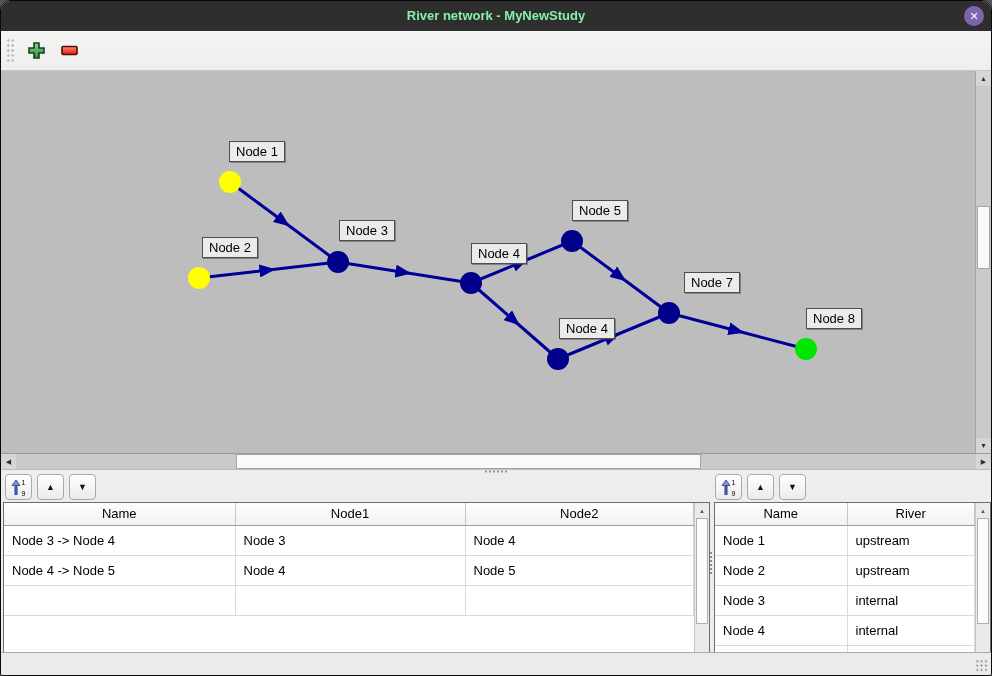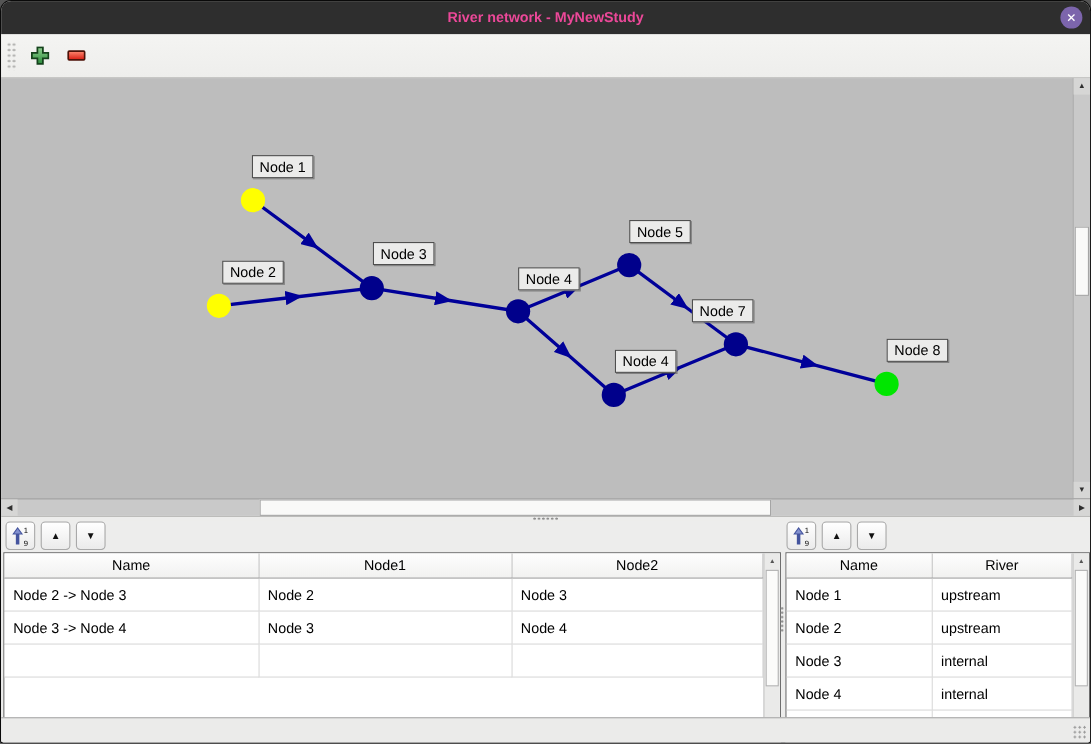--- a/index.html
+++ b/index.html
@@ -1,21 +1,21 @@
 <!DOCTYPE html>
 <html style="--edge-color: #000099;"><head>
 <meta charset="utf-8">
 <style>
   html,body{margin:0;padding:0;background:#555;font-family:"Liberation Sans","DejaVu Sans",sans-serif;}
   *{box-sizing:border-box;}
   #window{width:992px;height:676px;border:1px solid #090909;border-radius:10px 10px 3px 3px;
           overflow:hidden;display:flex;flex-direction:column;background:#ededec;position:relative;}
   
   .titlebar{flex:0 0 30px;background:#2e2e2e;position:relative;}
-  .titlebar .title{line-height:30px;text-align:center;color:#ec4899;font-size:13px;font-weight:bold;}
+  .titlebar .title{line-height:30px;text-align:center;color:#86efac;font-size:13px;font-weight:bold;}
   .close-btn{position:absolute;right:7px;top:5px;width:20px;height:20px;border-radius:50%;
              background:#7c65ac;color:#fff;font-size:11px;display:flex;align-items:center;justify-content:center;cursor:pointer;}
   
   .main-toolbar{flex:0 0 40px;background:linear-gradient(#f4f4f2,#eeeeec);border-bottom:1px solid #c7c7c5;
                 display:flex;align-items:center;}
   .tb-handle{width:9px;height:26px;margin-left:5px;
              background-image:radial-gradient(circle,#b6b6b4 1px,transparent 1.4px);background-size:4.5px 5px;}
   .tb-icon{width:24px;height:24px;display:flex;align-items:center;justify-content:center;margin-left:9px;cursor:pointer;}
   
   .canvas-row{flex:0 0 382px;display:flex;}
@@ -125,21 +125,21 @@
           <circle cx="557" cy="288" r="11" fill="#00008b"></circle>
           <circle cx="668" cy="242" r="11" fill="#00008b"></circle>
           <circle cx="805" cy="278" r="11" fill="#00e600"></circle>
         </svg>
     <div class="node-label" style="left: 228px; top: 70px;">Node 1</div>
         <div class="node-label" style="left: 201px; top: 166px;">Node 2</div>
         <div class="node-label" style="left: 338px; top: 149px;">Node 3</div>
         <div class="node-label" style="left: 470px; top: 172px;">Node 4</div>
         <div class="node-label" style="left: 571px; top: 129px;">Node 5</div>
         <div class="node-label" style="left: 558px; top: 247px;">Node 4</div>
-        <div class="node-label" style="left: 628px; top: 201px;">Node 7</div>
+        <div class="node-label" style="left: 683px; top: 201px;">Node 7</div>
         <div class="node-label" style="left: 805px; top: 237px;">Node 8</div>
       </div>
     <div class="vscroll">
       <div class="sb-btn v-up">
           <span>▲</span>
         </div>
       <div class="v-thumb"></div>
       <div class="sb-btn v-down">
           <span>▼</span>
         </div>
@@ -203,28 +203,28 @@
           </colgroup>
         <thead>
             <tr id="branches-head">
               <th>Name</th>
               <th>Node1</th>
               <th>Node2</th>
             </tr>
           </thead>
         <tbody id="branches-body">
             <tr>
-              <td>Node 2 -&gt; Node 3</td>
-              <td>Node 2</td>
-              <td>Node 3</td>
-            </tr>
-            <tr>
               <td>Node 3 -&gt; Node 4</td>
               <td>Node 3</td>
               <td>Node 4</td>
+            </tr>
+            <tr>
+              <td>Node 4 -&gt; Node 5</td>
+              <td>Node 4</td>
+              <td>Node 5</td>
             </tr>
             <tr>
               <td></td>
               <td></td>
               <td></td>
             </tr>
           </tbody>
       </table>
       <div class="tscroll">
         <div class="t-up">

